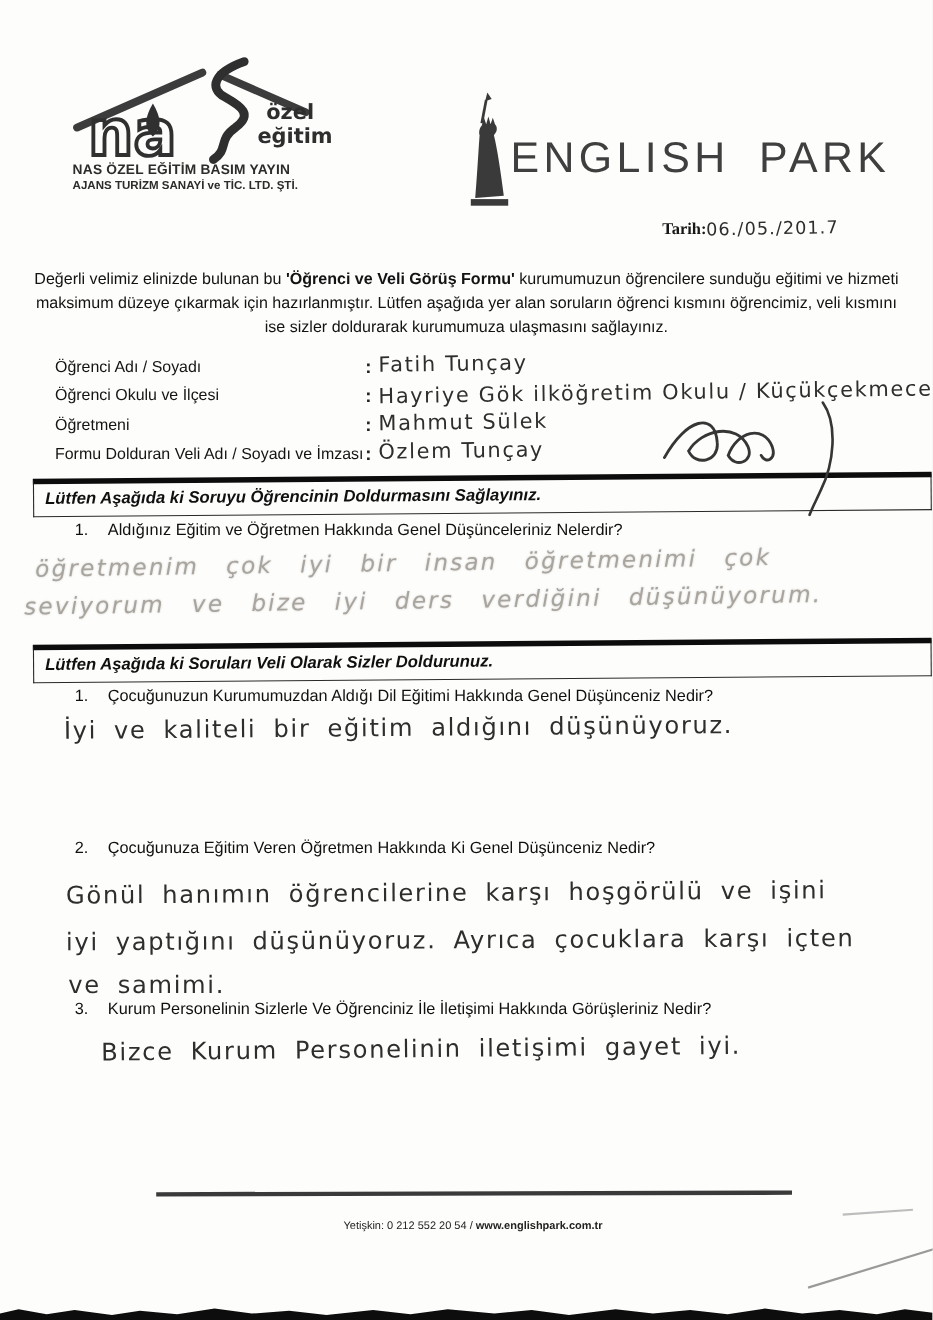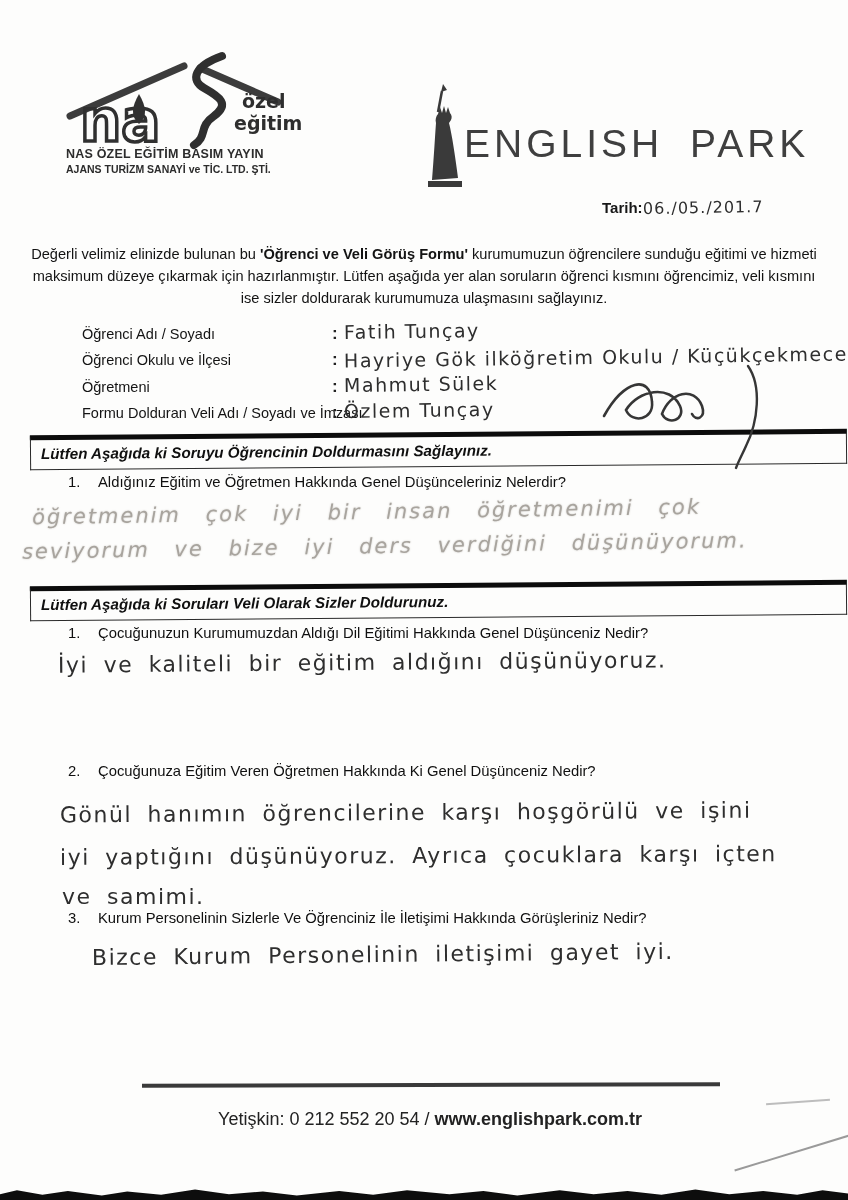--- a/index.html
+++ b/index.html
@@ -10,56 +10,56 @@
   }
   .abs{position:absolute;}
   .printed{color:#151515;}
   
   .nas-company1{position:absolute;left:66px;top:147px;font-size:12.5px;font-weight:bold;color:#2c2c2c;letter-spacing:.2px;}
   .nas-company2{position:absolute;left:66px;top:163px;font-size:10.5px;font-weight:bold;color:#2c2c2c;}
   .ep-text{position:absolute;left:464px;top:122px;font-size:39px;letter-spacing:4px;word-spacing:12px;color:#3f3f3f;}
   
   .form-title{position:absolute;left:288px;top:196px;font-size:21px;font-weight:bold;color:#121212;}
   .date-wrap{position:absolute;left:602px;top:198px;font-size:15px;white-space:nowrap;}
-  .date-label{font-weight:bold;color:#171717;}
+  .date-label{font-weight:bold;color:#171717;font-family:Liberation Serif, serif;}
   
   .hand{
     font-family:"DejaVu Sans",sans-serif;color:#2e2e2e;
     letter-spacing:1.5px;white-space:nowrap;
   }
   .date-hand{font-size:16px;transform:rotate(-1deg);display:inline-block;letter-spacing:1px;}
   .pencil{
     position:absolute;font-family:"DejaVu Sans",sans-serif;font-style:italic;
     color:#a8a49e;text-shadow:0 0 2px #ccc9c4;font-size:21px;
     letter-spacing:2px;word-spacing:16px;white-space:nowrap;transform:rotate(-0.9deg);
   }
   
   .intro{position:absolute;left:28px;top:244px;width:792px;margin:0;text-align:center;
     font-size:14.6px;line-height:1.5;color:#131313;}
   
   .field-row{position:absolute;left:50px;width:798px;height:26px;}
-  .flabel{position:absolute;left:0;top:4px;font-size:14.5px;color:#141414;margin-left:32px;}
+  .flabel{position:absolute;left:0;top:4px;font-size:14.5px;color:#141414;}
   .fcolon{position:absolute;left:282px;top:2px;font-size:17px;font-weight:bold;color:#222;}
   .fvalue{position:absolute;left:294px;top:-2px;font-size:19px;transform:rotate(-0.8deg);}
   
   .secbox{
     position:absolute;left:30px;width:797px;
     border:1.5px solid #2a2a2a;border-top:5px solid #0c0c0c;
     padding:5px 8px 7px 10px;font-size:15.2px;font-weight:bold;font-style:italic;
     color:#101010;background:#fdfdfc;transform:rotate(-0.45deg);
   }
   
   .q{position:absolute;left:68px;font-size:14.8px;color:#101010;white-space:nowrap;}
   .qnum{display:inline-block;width:30px;}
   
   .answer{position:absolute;font-size:22px;letter-spacing:1.5px;word-spacing:7px;}
   
   .footer-line{position:absolute;left:142px;top:1083px;width:578px;height:3.5px;background:#3a3a3a;transform:rotate(-0.15deg);}
   .footer-addr{position:absolute;left:124px;top:1091px;width:612px;text-align:center;font-size:14px;color:#222;}
-  .footer-phone{position:absolute;left:124px;top:1109px;width:612px;text-align:center;font-size:18px;color:#222;}
+  .footer-phone{position:absolute;left:124px;top:1109px;width:612px;text-align:center;font-size:10px;color:#222;}
   .footer-site{font-weight:bold;}
   
   .bottom-bar{
     position:absolute;left:0;bottom:0;width:848px;height:13px;background:#0d0d0d;
     clip-path:polygon(0 55%,2% 25%,5% 60%,8% 30%,12% 65%,15% 35%,19% 60%,23% 20%,27% 55%,31% 35%,35% 65%,40% 30%,44% 60%,48% 25%,53% 55%,57% 30%,61% 65%,66% 25%,70% 55%,74% 30%,78% 60%,82% 20%,86% 55%,90% 30%,94% 60%,97% 25%,100% 50%,100% 100%,0 100%);
   }
   .stroke-diag{position:absolute;left:732px;top:1152px;width:120px;height:2px;background:#9a9a9a;transform:rotate(-17deg);}
   .stroke-wave{position:absolute;left:766px;top:1101px;width:64px;height:1.5px;background:#bdbdbd;transform:rotate(-4deg);}
   svg{overflow:visible;}
 </style>

